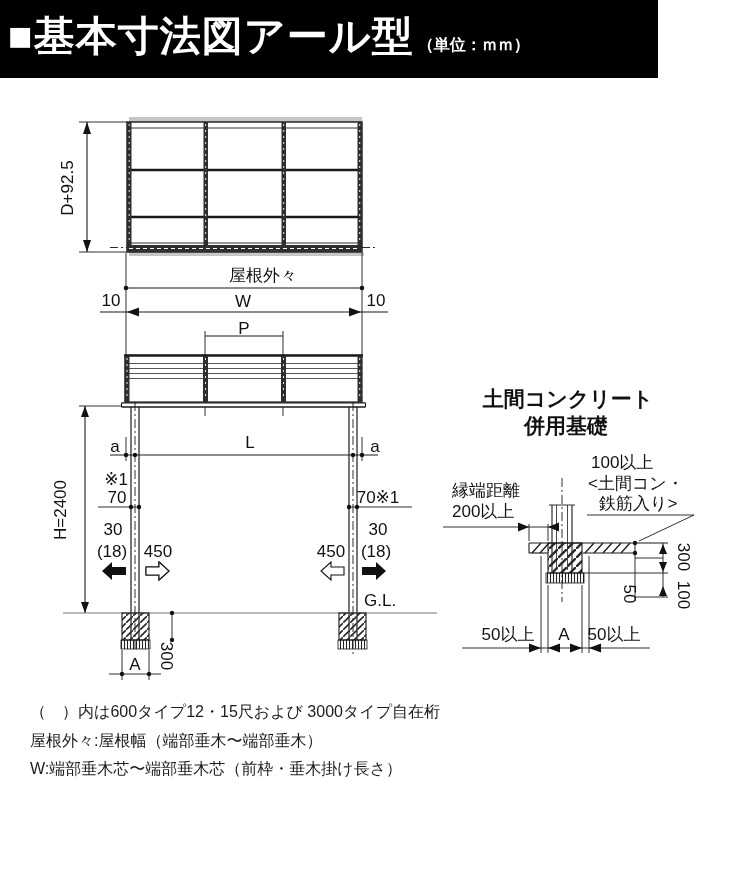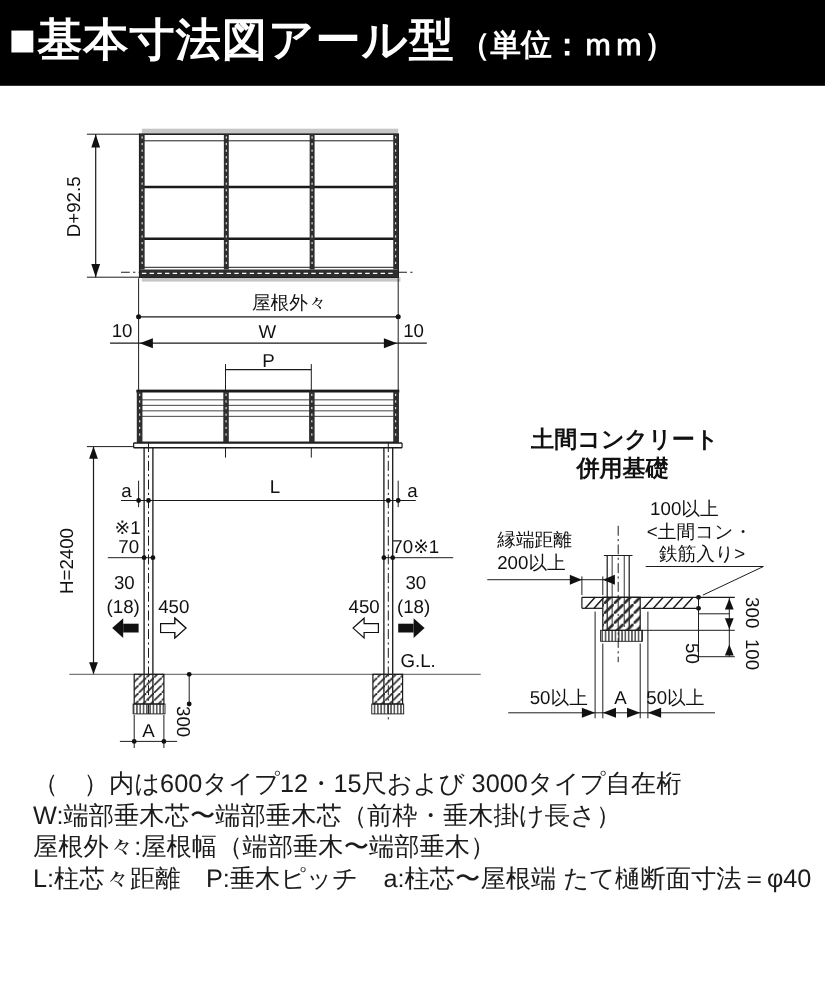--- a/index.html
+++ b/index.html
@@ -1,27 +1,27 @@
 <!DOCTYPE html>
 <html><head>
 <meta charset="utf-8">
 <style>
   html,body{margin:0;padding:0;background:#fff;}
   .page{position:relative;width:750px;height:895px;background:#fff;overflow:hidden;
         font-family:"Liberation Sans","DejaVu Sans",sans-serif;color:#111;}
-  .hdr{box-sizing:border-box;width:750px;height:78px;background:#000;color:#fff;
+  .hdr{box-sizing:border-box;width:658px;height:78px;background:#000;color:#fff;
        display:flex;align-items:baseline;padding:16px 0 0 8px;}
   .hdr .t{font-size:41px;font-weight:700;letter-spacing:1px;line-height:1;}
-  .hdr .u{font-size:28px;font-weight:700;margin-left:4px;line-height:1;}
+  .hdr .u{font-size:16px;font-weight:700;margin-left:4px;line-height:1;}
   svg{display:block;}
   svg text{fill:#111;font-family:"Liberation Sans","DejaVu Sans",sans-serif;}
   .dim{font-size:17px;}
   .ttl{font-size:21px;font-weight:700;}
   .notes{margin:8px 0 0 30px;}
-  .notes p{margin:0;font-size:23px;line-height:28.5px;color:#1c1c1c;white-space:pre;}
+  .notes p{margin:0;font-size:16px;line-height:28.5px;color:#1c1c1c;white-space:pre;}
   .notes p.ind{padding-left:36px;}
   line,polyline,path{stroke-linecap:butt;}
 </style>
 </head>
 <body>
 
 <div class="page">
 
   <div class="hdr">
     <span class="t">■基本寸法図アール型</span>
@@ -296,18 +296,17 @@
         <polygon points="541,648 529,643.5 529,652.5" fill="#111" stroke="none"></polygon>
         <polygon points="548,648 560,643.5 560,652.5" fill="#111" stroke="none"></polygon>
         <polygon points="582,648 570,643.5 570,652.5" fill="#111" stroke="none"></polygon>
         <polygon points="589,648 601,643.5 601,652.5" fill="#111" stroke="none"></polygon>
       </g>
     </g>
   </svg>
 
   <div class="notes">
     <p>（　）内は600タイプ12・15尺および 3000タイプ自在桁</p>
+    <p>屋根外々:屋根幅（端部垂木〜端部垂木）</p>
     <p>W:端部垂木芯〜端部垂木芯（前枠・垂木掛け長さ）</p>
-    <p>屋根外々:屋根幅（端部垂木〜端部垂木）</p>
-    <p>L:柱芯々距離　P:垂木ピッチ　a:柱芯〜屋根端 たて樋断面寸法＝φ40</p>
   </div>
 
 </div>
 
 </body></html>

